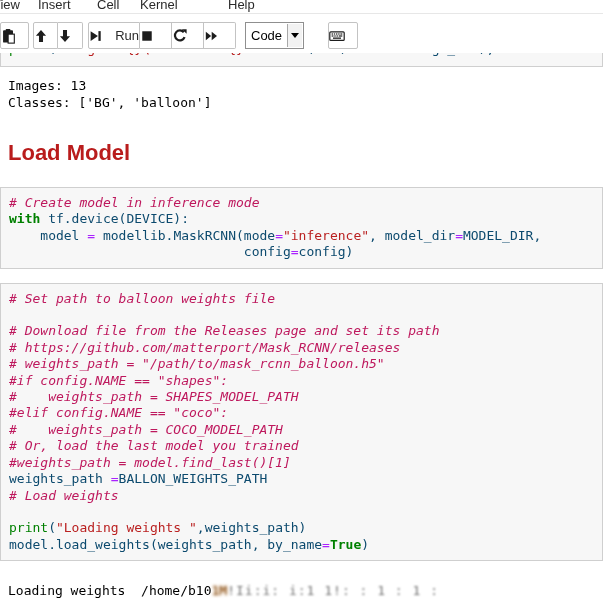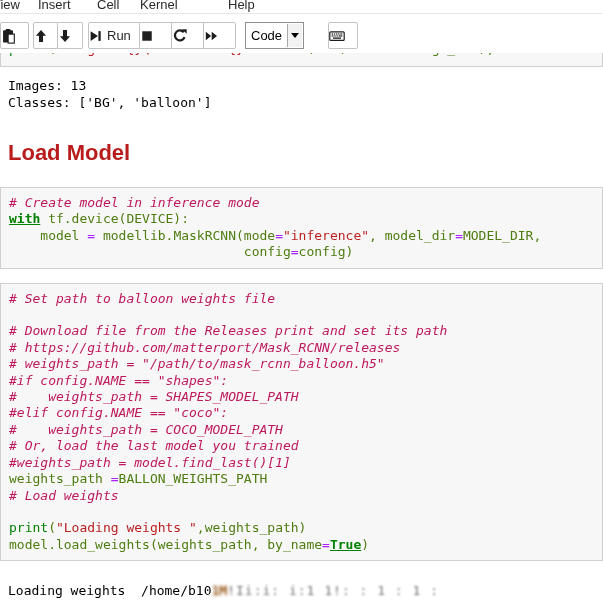--- a/index.html
+++ b/index.html
@@ -9,21 +9,21 @@
     position:relative;
   }
   
   #menubar{position:relative;height:13px;overflow:hidden;border-bottom:1px solid #e7e7e7;background:#fff;}
   .menu-item{position:absolute;top:-3px;font-size:13px;color:#2a2a2a;cursor:pointer;white-space:nowrap;}
   
   #toolbar{position:relative;height:38px;background:#fff;}
   .tbtn{
     position:absolute;top:8px;height:27px;box-sizing:border-box;
     background:#fff;border:1px solid #c3c3c3;border-radius:2px;
-    display:flex;align-items:center;justify-content:flex-start;cursor:pointer;
+    display:flex;align-items:center;justify-content:space-between;cursor:pointer;
   }
   .tbtn.grp-l{border-top-right-radius:0;border-bottom-right-radius:0;}
   .tbtn.grp-m{border-radius:0;border-left:none;}
   .tbtn.grp-r{border-top-left-radius:0;border-bottom-left-radius:0;border-left:none;}
   .tbtn svg{display:block;}
   .run-label{font-size:13px;color:#2a2a2a;margin-left:5px;}
   #celltype-select{
     position:absolute;top:8px;left:245px;width:59px;height:27px;box-sizing:border-box;
     background:#fff;border:1px solid #8f8f8f;cursor:pointer;
     display:flex;align-items:center;
@@ -45,25 +45,25 @@
   #trunc-cell{margin-top:1px;height:14px;overflow:hidden;border-top:none;border-radius:0;padding:0 8px;}
   #trunc-cell pre{margin-top:-12px;}
   #out-dataset{margin:11px 0 0 8px;}
   #md-cell{margin:29px 0 0 8px;cursor:pointer;}
   #md-cell .md-h{font-size:22px;font-weight:bold;color:#b91c1c;font-family:"Liberation Sans", sans-serif;}
   #cell-create{margin-top:21px;}
   #cell-weights{margin-top:14px;}
   #out-loading{margin:22px 0 0 8px;white-space:pre;}
   
   .tok-comment{color:#be185d;font-style:italic;}
-  .tok-keyword{color:#008000;font-weight:bold;text-decoration:underline;}
+  .tok-keyword{color:#008000;font-weight:bold;}
   .tok-builtin{color:#008000;text-align:center;}
   .tok-string{color:#BA2121;}
   .tok-op{color:#AA22FF;}
-  .tok-plain{color:#4d7c0f;}
+  .tok-plain{color:#0c4a6e;}
   
   .blur-a{filter:blur(1.4px);color:#7a4a20;text-shadow:0 0 2px #d98a2b;}
   .blur-b{filter:blur(1.2px);color:#6f6f6f;letter-spacing:1px;}
 </style>
 </head>
 <body>
 
 <div id="menubar">
   <span class="menu-item" style="left:-8px">View</span>
   <span class="menu-item" style="left:38px">Insert</span>
@@ -174,21 +174,21 @@
 <div id="cell-create" class="code-cell">
   <pre><span class="tok-comment"># Create model in inference mode</span>
 <span class="tok-keyword">with</span><span class="tok-plain"> tf.device(DEVICE):</span>
 <span class="tok-plain">    model </span><span class="tok-op">=</span><span class="tok-plain"> modellib.MaskRCNN(mode</span><span class="tok-op">=</span><span class="tok-string">"inference"</span><span class="tok-plain">, model_dir</span><span class="tok-op">=</span><span class="tok-plain">MODEL_DIR,</span>
 <span class="tok-plain">                              config</span><span class="tok-op">=</span><span class="tok-plain">config)</span></pre>
 </div>
 
 <div id="cell-weights" class="code-cell">
   <pre><span class="tok-comment"># Set path to balloon weights file</span>
 <span class="tok-plain"></span>
-<span class="tok-comment"># Download file from the Releases print and set its path</span>
+<span class="tok-comment"># Download file from the Releases page and set its path</span>
 <span class="tok-comment"># https://github.com/matterport/Mask_RCNN/releases</span>
 <span class="tok-comment"># weights_path = "/path/to/mask_rcnn_balloon.h5"</span>
 <span class="tok-comment">#if config.NAME == "shapes":</span>
 <span class="tok-comment">#    weights_path = SHAPES_MODEL_PATH</span>
 <span class="tok-comment">#elif config.NAME == "coco":</span>
 <span class="tok-comment">#    weights_path = COCO_MODEL_PATH</span>
 <span class="tok-comment"># Or, load the last model you trained</span>
 <span class="tok-comment">#weights_path = model.find_last()[1]</span>
 <span class="tok-plain">weights_path </span><span class="tok-op">=</span><span class="tok-plain">BALLON_WEIGHTS_PATH</span>
 <span class="tok-comment"># Load weights</span>

